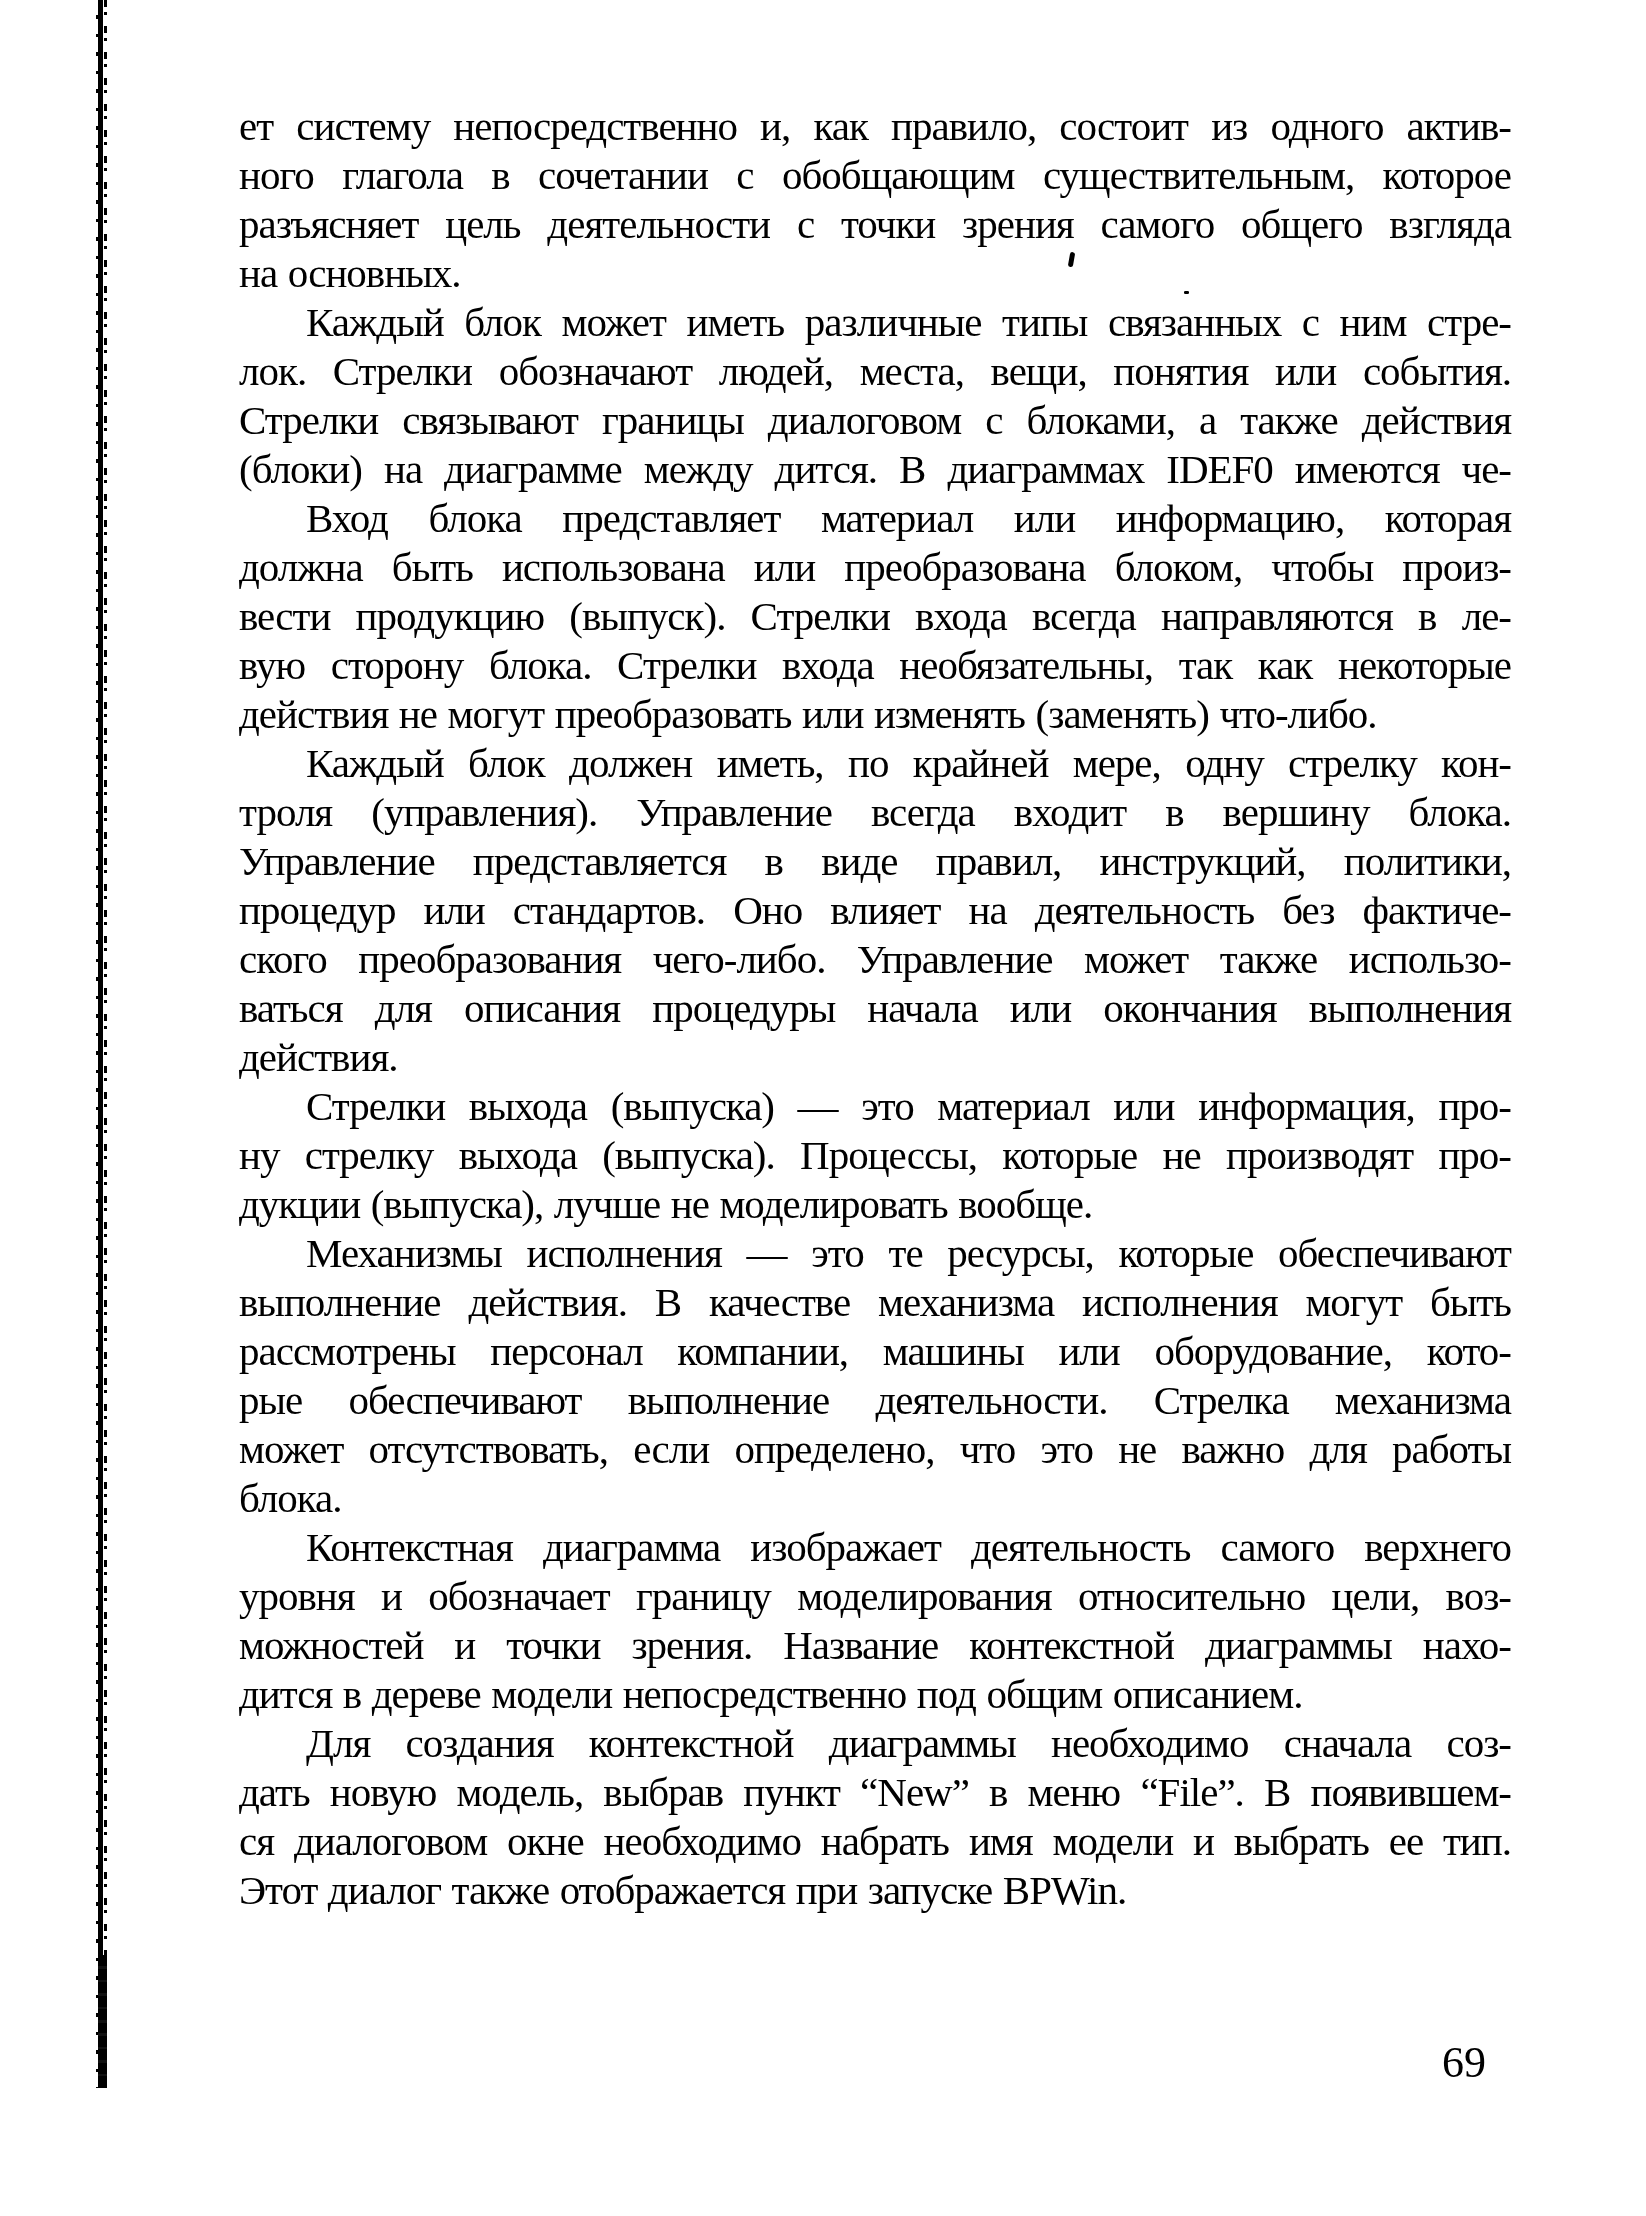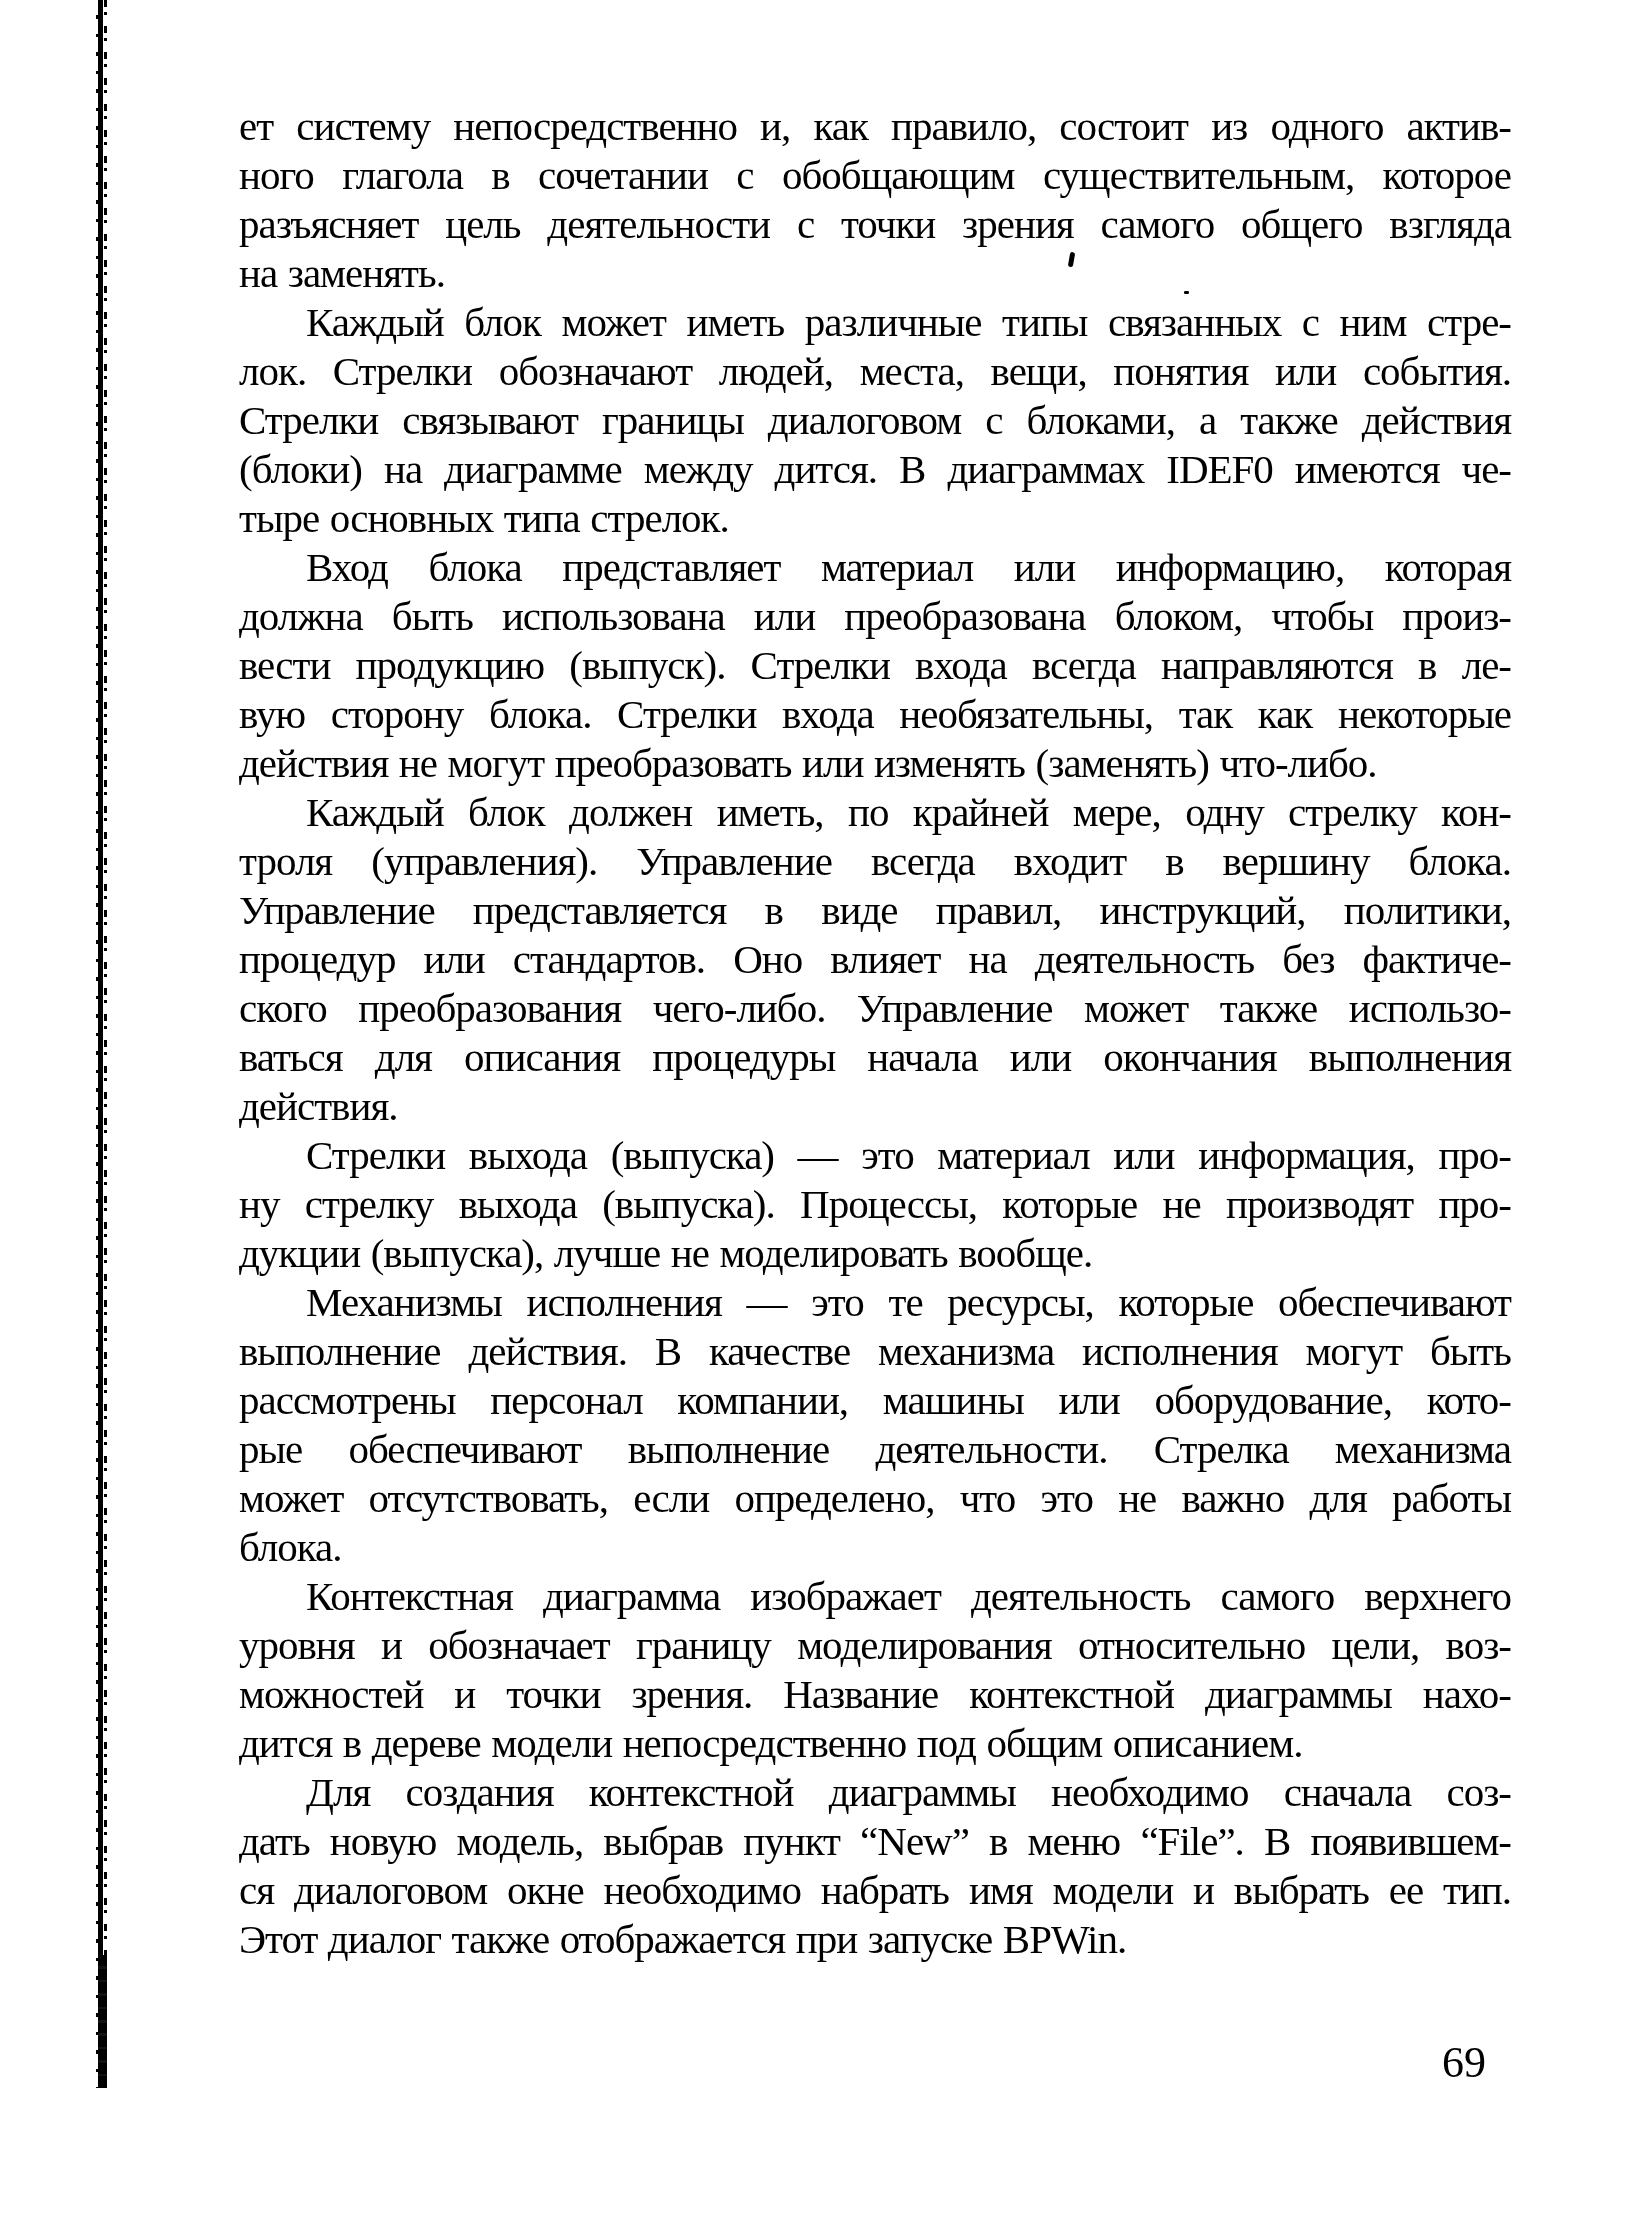--- a/index.html
+++ b/index.html
@@ -132,28 +132,27 @@
   <div class="spine-line"></div>
   <div class="spine-noise-l"></div>
   <div class="spine-noise-r"></div>
   <div class="spine-bottom"></div>
 
   <div class="text-block">
       <div>
         <div class="line">ет систему непосредственно и, как правило, состоит из одного актив-</div>
         <div class="line">ного глагола в сочетании с обобщающим существительным, которое</div>
         <div class="line">разъясняет цель деятельности с точки зрения самого общего взгляда</div>
-        <div class="line last">на заменять.</div>
+        <div class="line last">на основных.</div>
       </div>
       <div>
         <div class="line indent">Каждый блок может иметь различные типы связанных с ним стре-</div>
         <div class="line">лок. Стрелки обозначают людей, места, вещи, понятия или события.</div>
         <div class="line">Стрелки связывают границы диалоговом с блоками, а также действия</div>
         <div class="line">(блоки) на диаграмме между дится. В диаграммах IDEF0 имеются че-</div>
-        <div class="line last">тыре основных типа стрелок.</div>
       </div>
       <div>
         <div class="line indent">Вход блока представляет материал или информацию, которая</div>
         <div class="line">должна быть использована или преобразована блоком, чтобы произ-</div>
         <div class="line">вести продукцию (выпуск). Стрелки входа всегда направляются в ле-</div>
         <div class="line">вую сторону блока. Стрелки входа необязательны, так как некоторые</div>
         <div class="line last">действия не могут преобразовать или изменять (заменять) что-либо.</div>
       </div>
       <div>
         <div class="line indent">Каждый блок должен иметь, по крайней мере, одну стрелку кон-</div>

